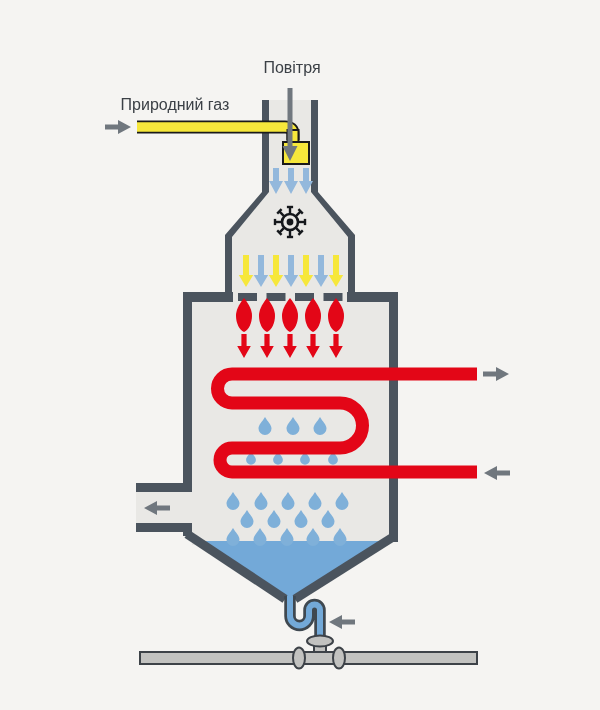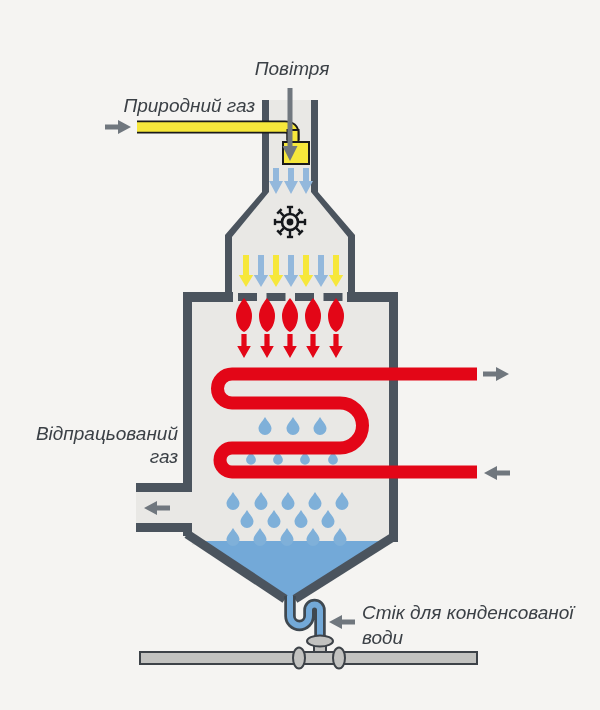--- a/index.html
+++ b/index.html
@@ -7,27 +7,26 @@
   html,body{width:600px;height:710px}
   body{
     background:var(--background,#f5f4f2);
     font-family:"Liberation Sans","DejaVu Sans",sans-serif;
   }
   .stage{position:relative;width:600px;height:710px;background:var(--background,#f5f4f2);overflow:hidden}
   .stage > svg{position:absolute;left:0;top:0}
   .lbl{
     position:absolute;
     color:var(--text,#3b4046);
-    font-size:19px;
+    font-size:16px;
     line-height:1.21;
     white-space:pre-line;
-    font-style:italic;
   }
   .lbl.center{text-align:center}
-  .lbl.right{text-align:right}
+  .lbl.right{text-align:center}
   .lbl.wide{line-height:1.3}
 
   
   .int{fill:var(--interior,#e9e8e5)}
   .wall{fill:var(--wall,#4b545e)}
   .wline{stroke:var(--wall,#4b545e);stroke-width:9;fill:none}
   .water{fill:var(--water-blue,#73a9d8)}
   .drop{fill:var(--drop-blue,#7fb0d9)}
   .ablue{fill:var(--arrow-blue,#93b8dc)}
   .ayellow{fill:var(--gas-yellow,#f6e73b)}
@@ -196,19 +195,15 @@
       <ellipse class="pgray" cx="339" cy="658" rx="6" ry="10.5"></ellipse>
     </g>
   </svg>
 
   <div class="lbl center" style="left:222px;top:58px;width:140px">Повітря</div>
 
   <div class="lbl right" style="left:95px;top:95px;width:160px">Природний газ</div>
 
 
 
-  <div class="lbl right" style="left:28px;top:423px;width:150px">Відпрацьований
-газ</div>
-
-  <div class="lbl wide" style="left:362px;top:601px;width:220px">Стік для конденсованої
-води</div>
+
 
 </div>
 
 </body></html>

